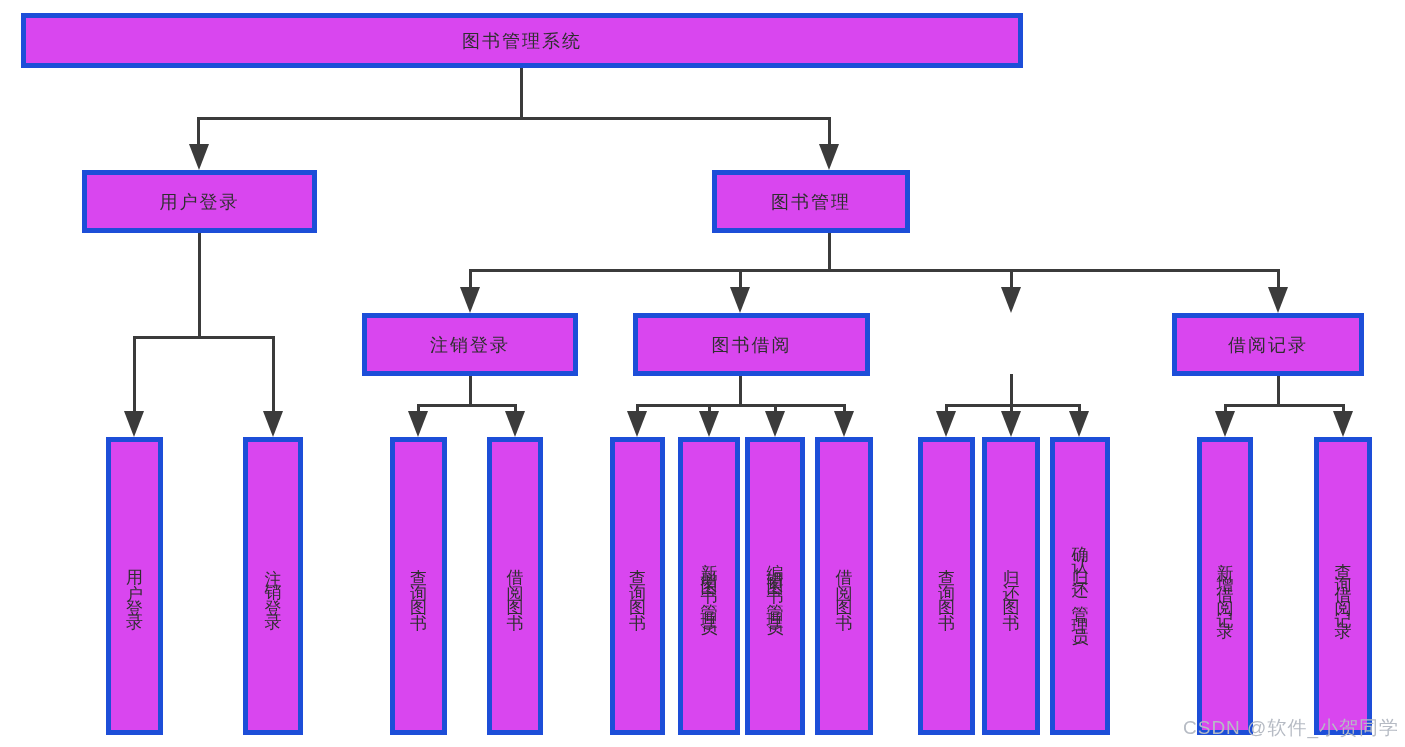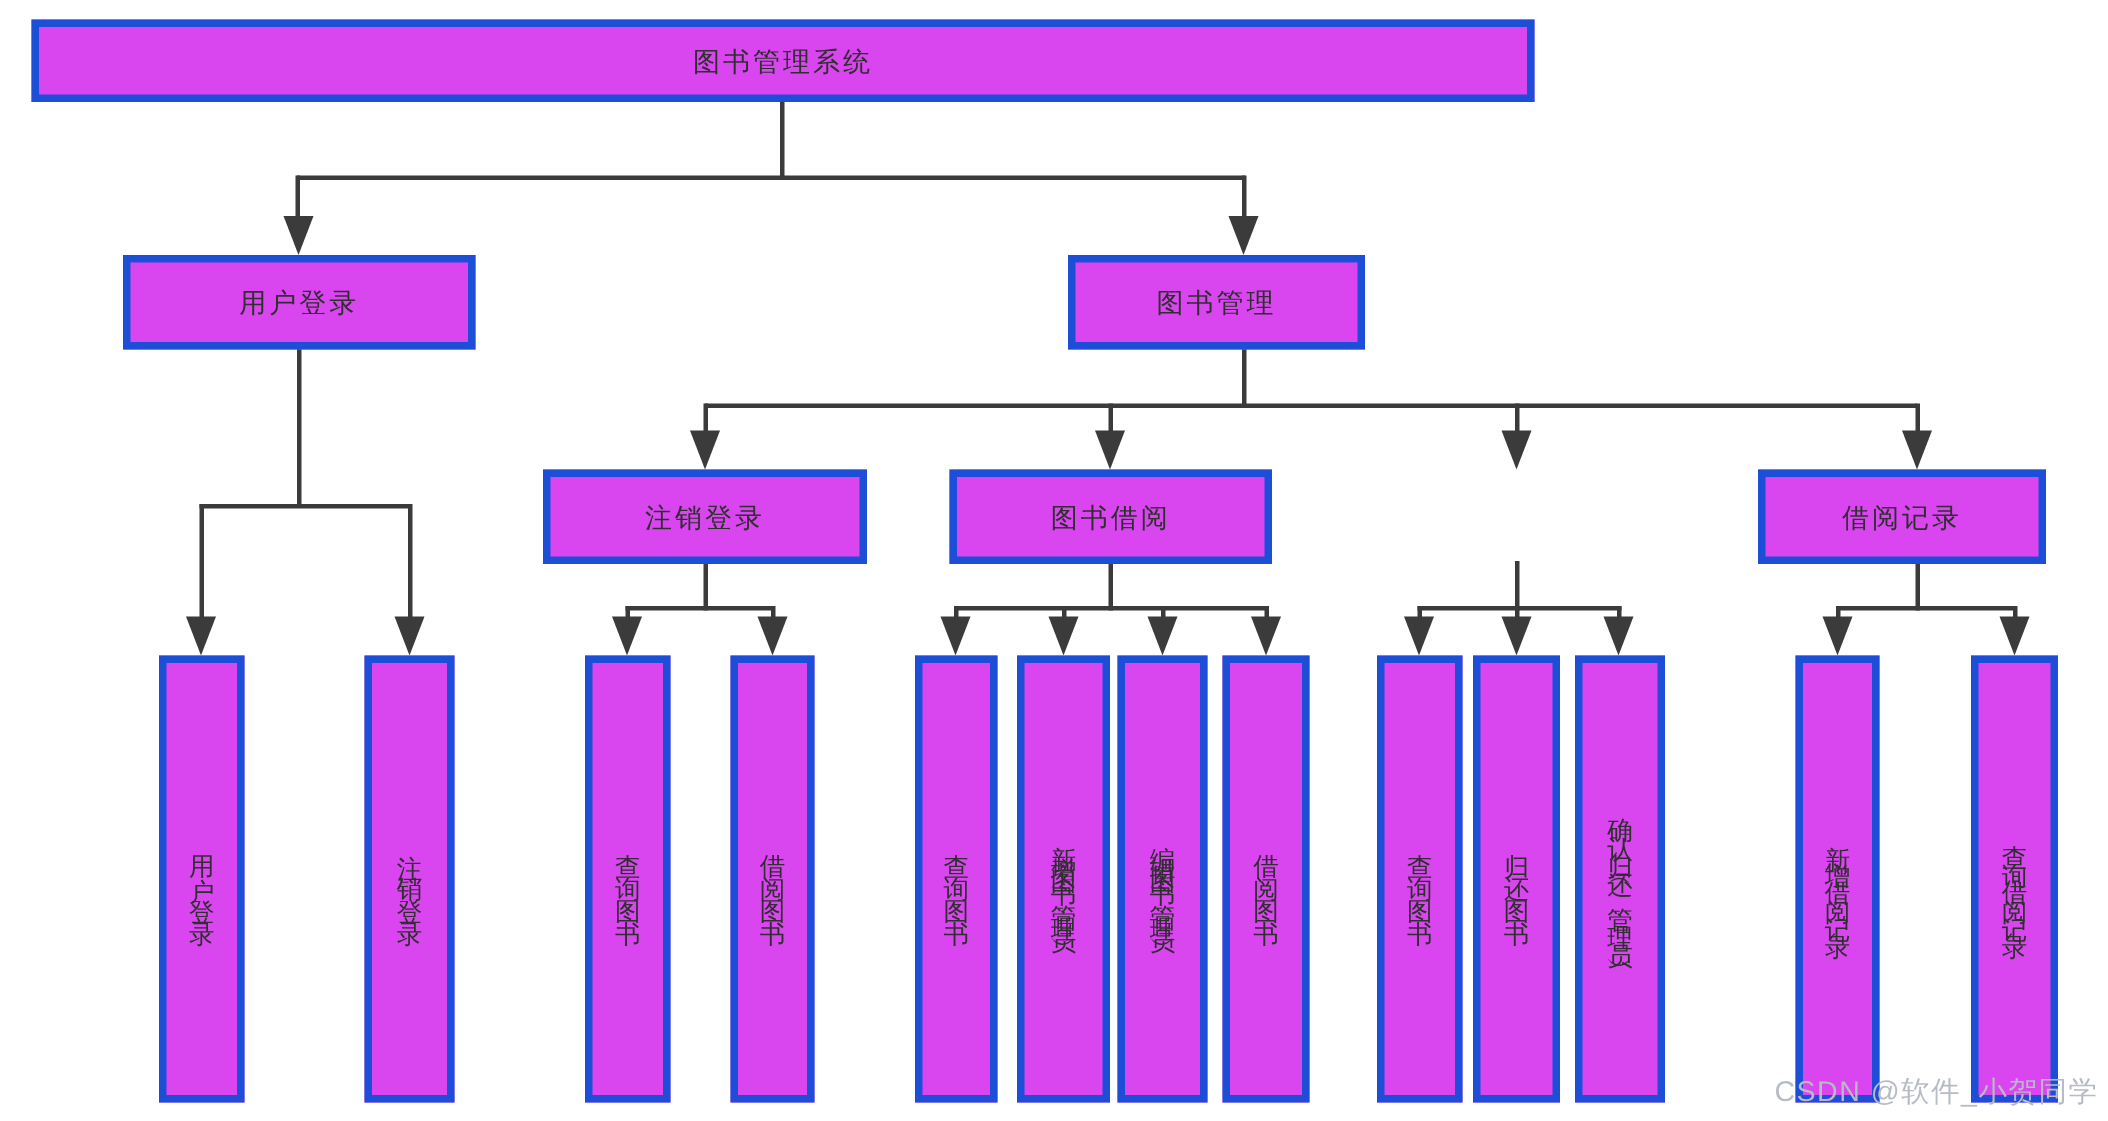--- a/index.html
+++ b/index.html
@@ -121,21 +121,21 @@
   <div class="arrow" style="left:1333px; top:411px"></div>
 
   <div class="hbox" style="left:21px; top:13px; width:1002px; height:55px">图书管理系统</div>
 
   <div class="hbox" style="left:82px; top:170px; width:235px; height:63px">用户登录</div>
 
   <div class="hbox" style="left:712px; top:170px; width:198px; height:63px">图书管理</div>
 
   <div class="hbox" style="left:362px; top:313px; width:216px; height:63px">注销登录</div>
 
-  <div class="hbox" style="left:633px; top:313px; width:215px; height:63px">图书借阅</div>
+  <div class="hbox" style="left:633px; top:313px; width:237px; height:63px">图书借阅</div>
 
 
   <div class="hbox" style="left:1172px; top:313px; width:192px; height:63px">借阅记录</div>
 
   <div class="vbox sp15" style="left:106px; width:57px">用户登录</div>
 
   <div class="vbox sp15" style="left:243px; width:60px">注销登录</div>
 
   <div class="vbox sp15" style="left:390px; width:57px">查询图书</div>
 

